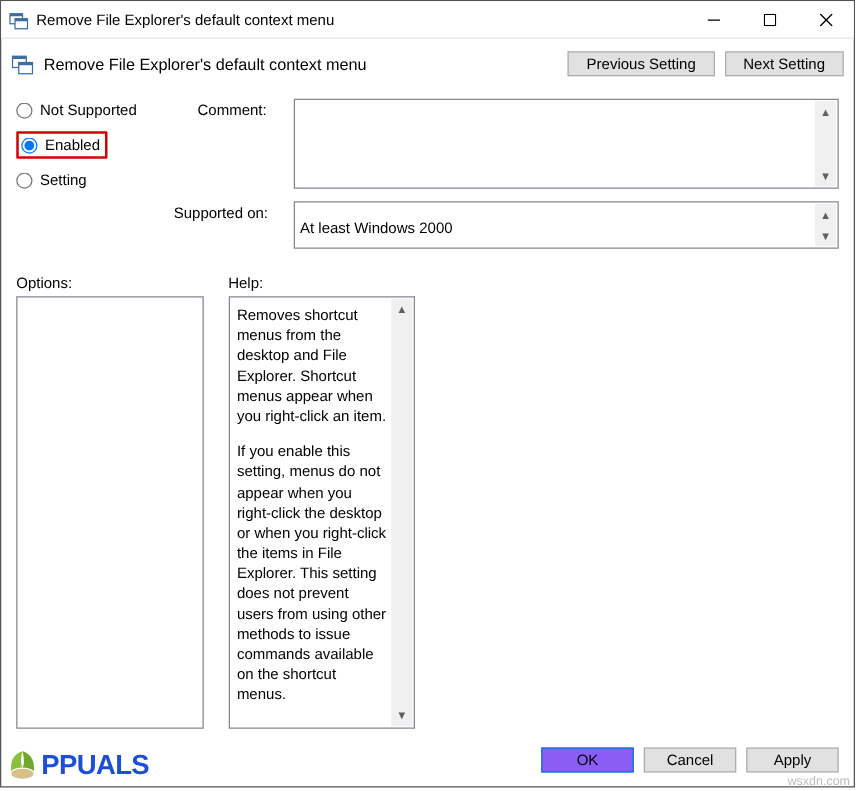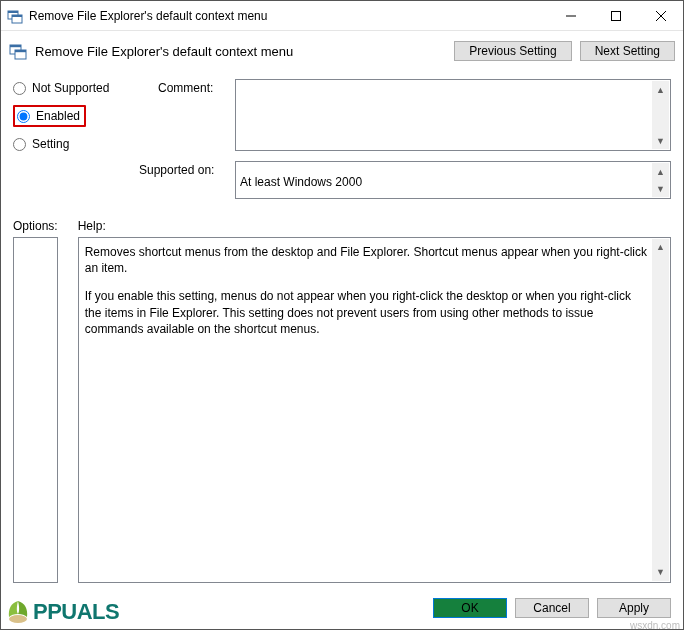--- a/index.html
+++ b/index.html
@@ -112,21 +112,21 @@
     background: #f0f0f0;
     display: flex; flex-direction: column; justify-content: space-between;
   }
   .scroll-stub.full { top: 1px; bottom: 1px; }
   .scroll-arrow {
     height: 17px; display:flex; align-items:center; justify-content:center;
     color:#606060; font-size:9px;
   }
   .lower {
     display: grid;
-    grid-template-columns: 1fr;
+    grid-template-columns: 1fr 1fr 1fr 1fr;
     grid-template-rows: auto 1fr;
     column-gap: 20px;
     row-gap: 4px;
     padding: 14px 12px 4px 12px;
     flex: 1;
     min-height: 0;
   }
   .options-lbl { grid-column:1; grid-row:1; }
   .help-lbl { grid-column:2; grid-row:1; }
   .options-box {
@@ -149,28 +149,28 @@
     height: 42px;
     display: flex;
     align-items: center;
     justify-content: flex-end;
     gap: 8px;
     padding: 0 12px;
     position: relative;
   }
   .primary {
     border: 1px solid #0078d7;
-    background: #15803d;
+    background: #8b5cf6;
   }
   .watermark {
     position: absolute;
     left: 4px; bottom: 4px;
     font-size: 22px;
     font-weight: 700;
-    color: #0f766e;
+    color: #1d4ed8;
     display: flex;
     align-items: flex-end;
     gap: 2px;
     font-family: Arial, sans-serif;
     letter-spacing: -0.5px;
   }
   .watermark .leaf {
     width: 26px; height: 26px;
   }
   .srcmark {

